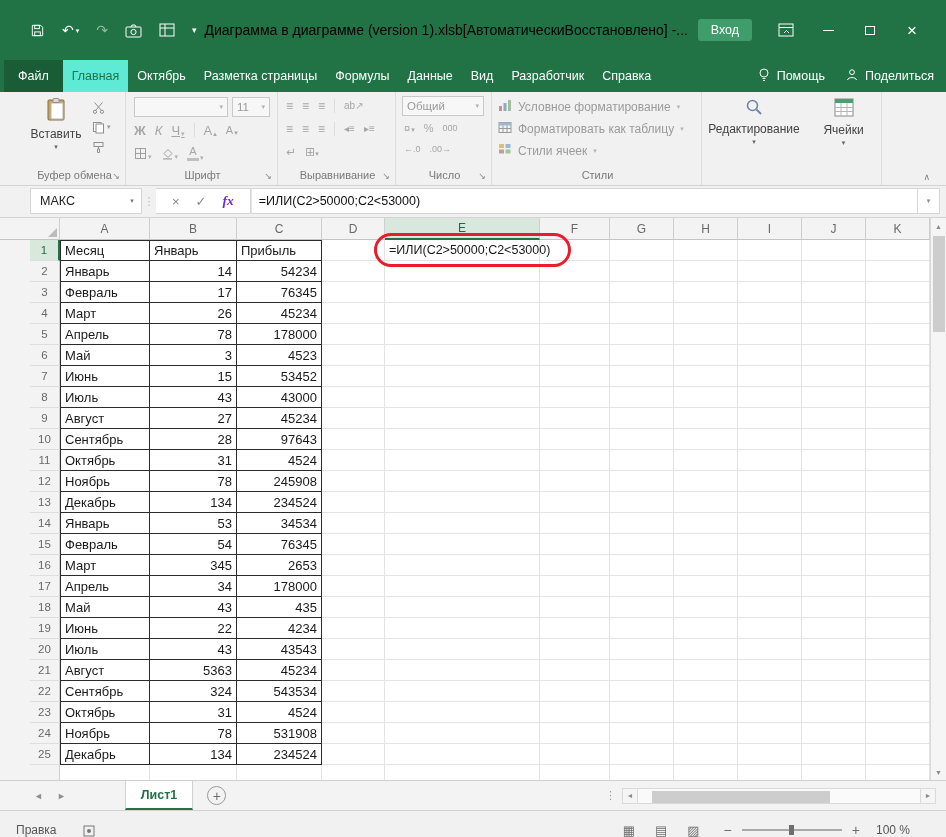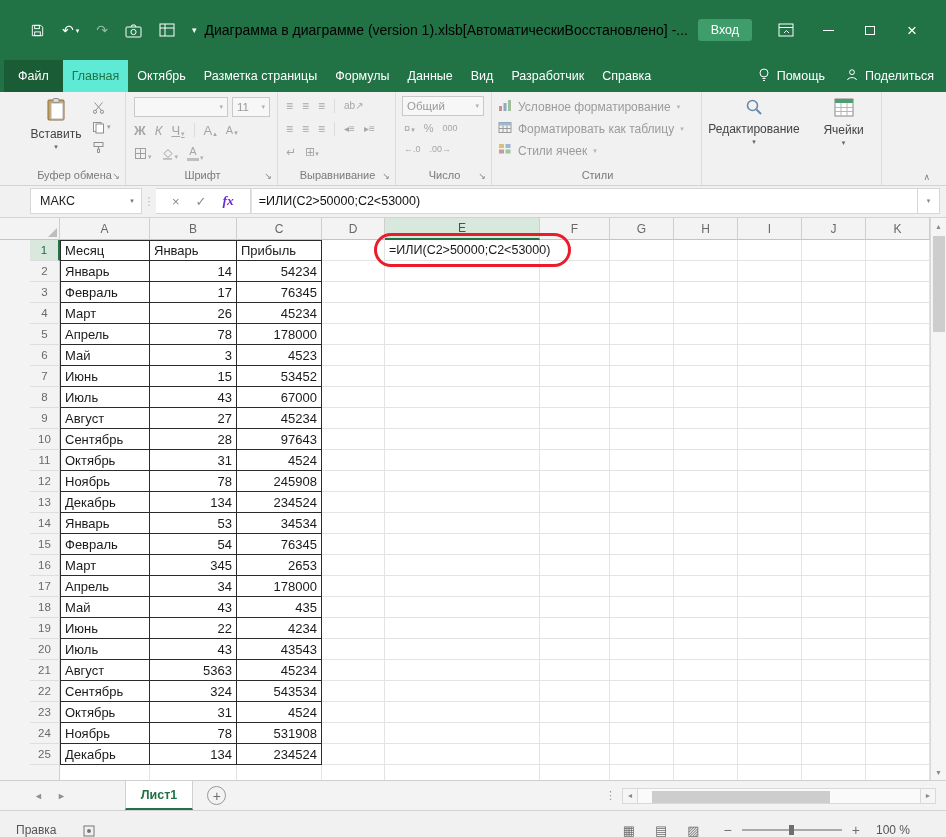--- a/index.html
+++ b/index.html
@@ -562,21 +562,21 @@
             <div class="cell colH"></div>
             <div class="cell colI"></div>
             <div class="cell colJ"></div>
             <div class="cell colK"></div>
           </div>
           <div class="grow">
             <div class="gut"></div>
             <div class="rh">8</div>
             <div class="cell colA tb tbl">Июль</div>
             <div class="cell colB tb num">43</div>
-            <div class="cell colC tb num">67000</div>
+            <div class="cell colC tb num">43000</div>
             <div class="cell colD"></div>
             <div class="cell colE"></div>
             <div class="cell colF"></div>
             <div class="cell colG"></div>
             <div class="cell colH"></div>
             <div class="cell colI"></div>
             <div class="cell colJ"></div>
             <div class="cell colK"></div>
           </div>
           <div class="grow">

